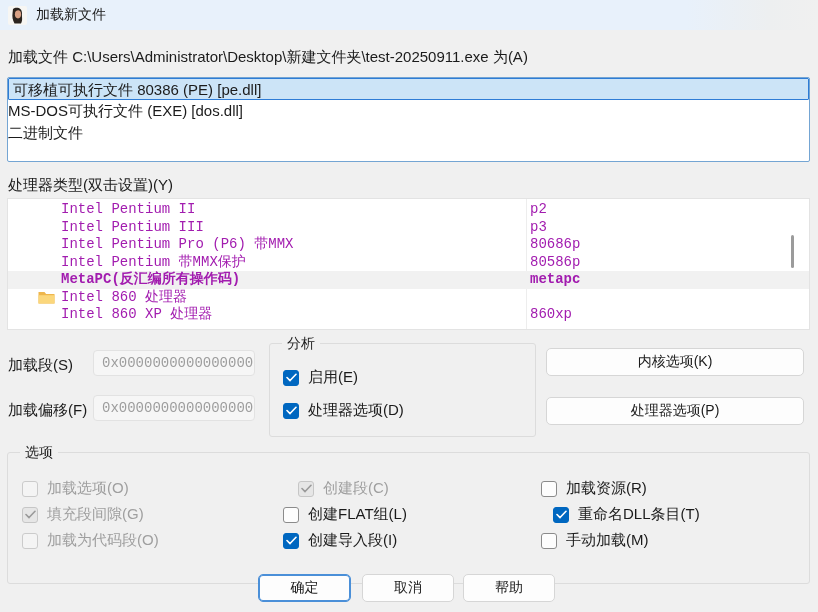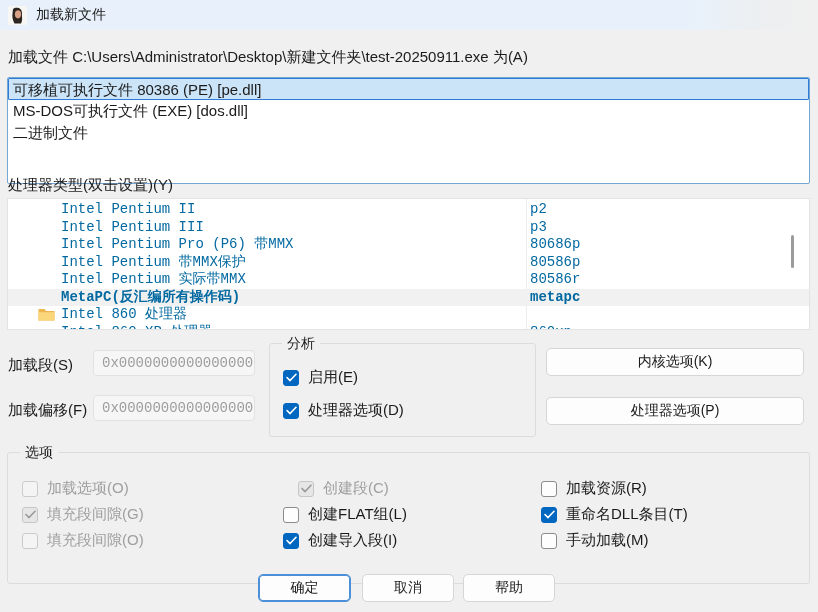--- a/index.html
+++ b/index.html
@@ -9,29 +9,29 @@
   
   .titlebar { position:absolute; left:0; top:0; width:818px; height:30px;
     background:linear-gradient(to right,#e8f1fb 0%,#e8f1fb 84%,#edeff0 94%,#f0f0f0 100%);
     display:flex; align-items:center; padding-left:8px; }
   .title-icon { width:19px; height:19px; margin-right:9px; flex:0 0 auto; }
   .title-text { font-size:14px; color:#1b1b1b; }
 
   .lbl { position:absolute; font-size:15px; color:#1b1b1b; white-space:nowrap; }
 
   
-  .format-list { position:absolute; left:7px; top:77px; width:803px; height:107px;
+  .format-list { position:absolute; left:7px; top:77px; width:803px; height:85px;
     background:#ffffff; border:1px solid #74a5d3; border-radius:2px; overflow:hidden; }
-  .fmt-row { height:22px; line-height:21px; font-size:15px; padding-left:5px; color:#1b1b1b; white-space:nowrap; }
+  .fmt-row { height:22px; line-height:21px; font-size:15px; color:#1b1b1b; white-space:nowrap; }
   .fmt-row.selected { background:#cce4f7; border:1px solid #2e7cd6; border-radius:1px; padding-left:4px; }
 
   
   .proc-list { position:absolute; left:7px; top:198px; width:803px; height:132px;
     background:#ffffff; border:1px solid #e3e3e3; overflow:hidden;
-    font-family:"Liberation Mono", monospace; font-size:14px; color:#0369a1; }
+    font-family:"Liberation Mono", monospace; font-size:14px; color:#a21caf; }
   .proc-inner { position:relative; padding-top:2px; }
   .proc-row { display:flex; height:17.5px; line-height:17.5px; white-space:nowrap; }
   .proc-row.highlight { background:#f1f1f1; }
   .proc-row.bold { font-weight:bold; }
   .proc-name { flex:0 0 518px; padding-left:53px; position:relative; overflow:hidden; }
   .proc-row.has-folder .proc-name { padding-left:53px; }
   .folder-ico { position:absolute; left:30px; top:2px; width:17px; height:13px; }
   .proc-val { flex:1; padding-left:4px; overflow:hidden; }
   .proc-divider { position:absolute; left:518px; top:0; bottom:0; width:1px; background:#ededed; }
   .proc-scroll { position:absolute; right:15px; top:36px; width:3px; height:33px; background:#9b9b9b; border-radius:2px; }
@@ -114,27 +114,20 @@
     </div>
     <div class="proc-val">80686p</div>
   </div>
       <div class="proc-row">
     <div class="proc-name">
       
       <span class="proc-name-text">Intel Pentium 带MMX保护</span>
     </div>
     <div class="proc-val">80586p</div>
   </div>
-      <div class="proc-row">
-    <div class="proc-name">
-      
-      <span class="proc-name-text">Intel Pentium 实际带MMX</span>
-    </div>
-    <div class="proc-val">80586r</div>
-  </div>
       <div class="proc-row bold highlight">
     <div class="proc-name">
       
       <span class="proc-name-text">MetaPC(反汇编所有操作码)</span>
     </div>
     <div class="proc-val">metapc</div>
   </div>
       <div class="proc-row has-folder">
     <div class="proc-name">
       <svg class="folder-ico" viewBox="0 0 17 13" style="display: block;">
@@ -200,21 +193,21 @@
       <svg viewBox="0 0 12 10">
         <path d="M1 5 L4.4 8.4 L11 1.4" stroke-width="1.8" fill="none" stroke-linecap="round" stroke-linejoin="round"></path>
       </svg>
     </span>
     <span class="cb-label">填充段间隙(G)</span>
   </label>
       <label class="cb-row disabled" style="left: 14px; top: 78px;">
     <span class="cb disabled">
       
     </span>
-    <span class="cb-label">填充段间隙(O)</span>
+    <span class="cb-label">加载为代码段(O)</span>
   </label>
     </div>
   <div>
       <label class="cb-row disabled" style="left: 258px; top: 26px; padding-left: 32px;">
     <span class="cb checked disabled">
       <svg viewBox="0 0 12 10">
         <path d="M1 5 L4.4 8.4 L11 1.4" stroke-width="1.8" fill="none" stroke-linecap="round" stroke-linejoin="round"></path>
       </svg>
     </span>
     <span class="cb-label">创建段(C)</span>
@@ -234,21 +227,21 @@
     <span class="cb-label">创建导入段(I)</span>
   </label>
     </div>
   <div>
       <label class="cb-row" style="left: 533px; top: 26px;">
     <span class="cb">
       
     </span>
     <span class="cb-label">加载资源(R)</span>
   </label>
-      <label class="cb-row" style="left: 533px; top: 52px; justify-content: flex-end;">
+      <label class="cb-row" style="left: 545px; top: 52px; justify-content: flex-end;">
     <span class="cb checked">
       <svg viewBox="0 0 12 10">
         <path d="M1 5 L4.4 8.4 L11 1.4" stroke-width="1.8" fill="none" stroke-linecap="round" stroke-linejoin="round"></path>
       </svg>
     </span>
     <span class="cb-label">重命名DLL条目(T)</span>
   </label>
       <label class="cb-row" style="left: 533px; top: 78px;">
     <span class="cb">
       

